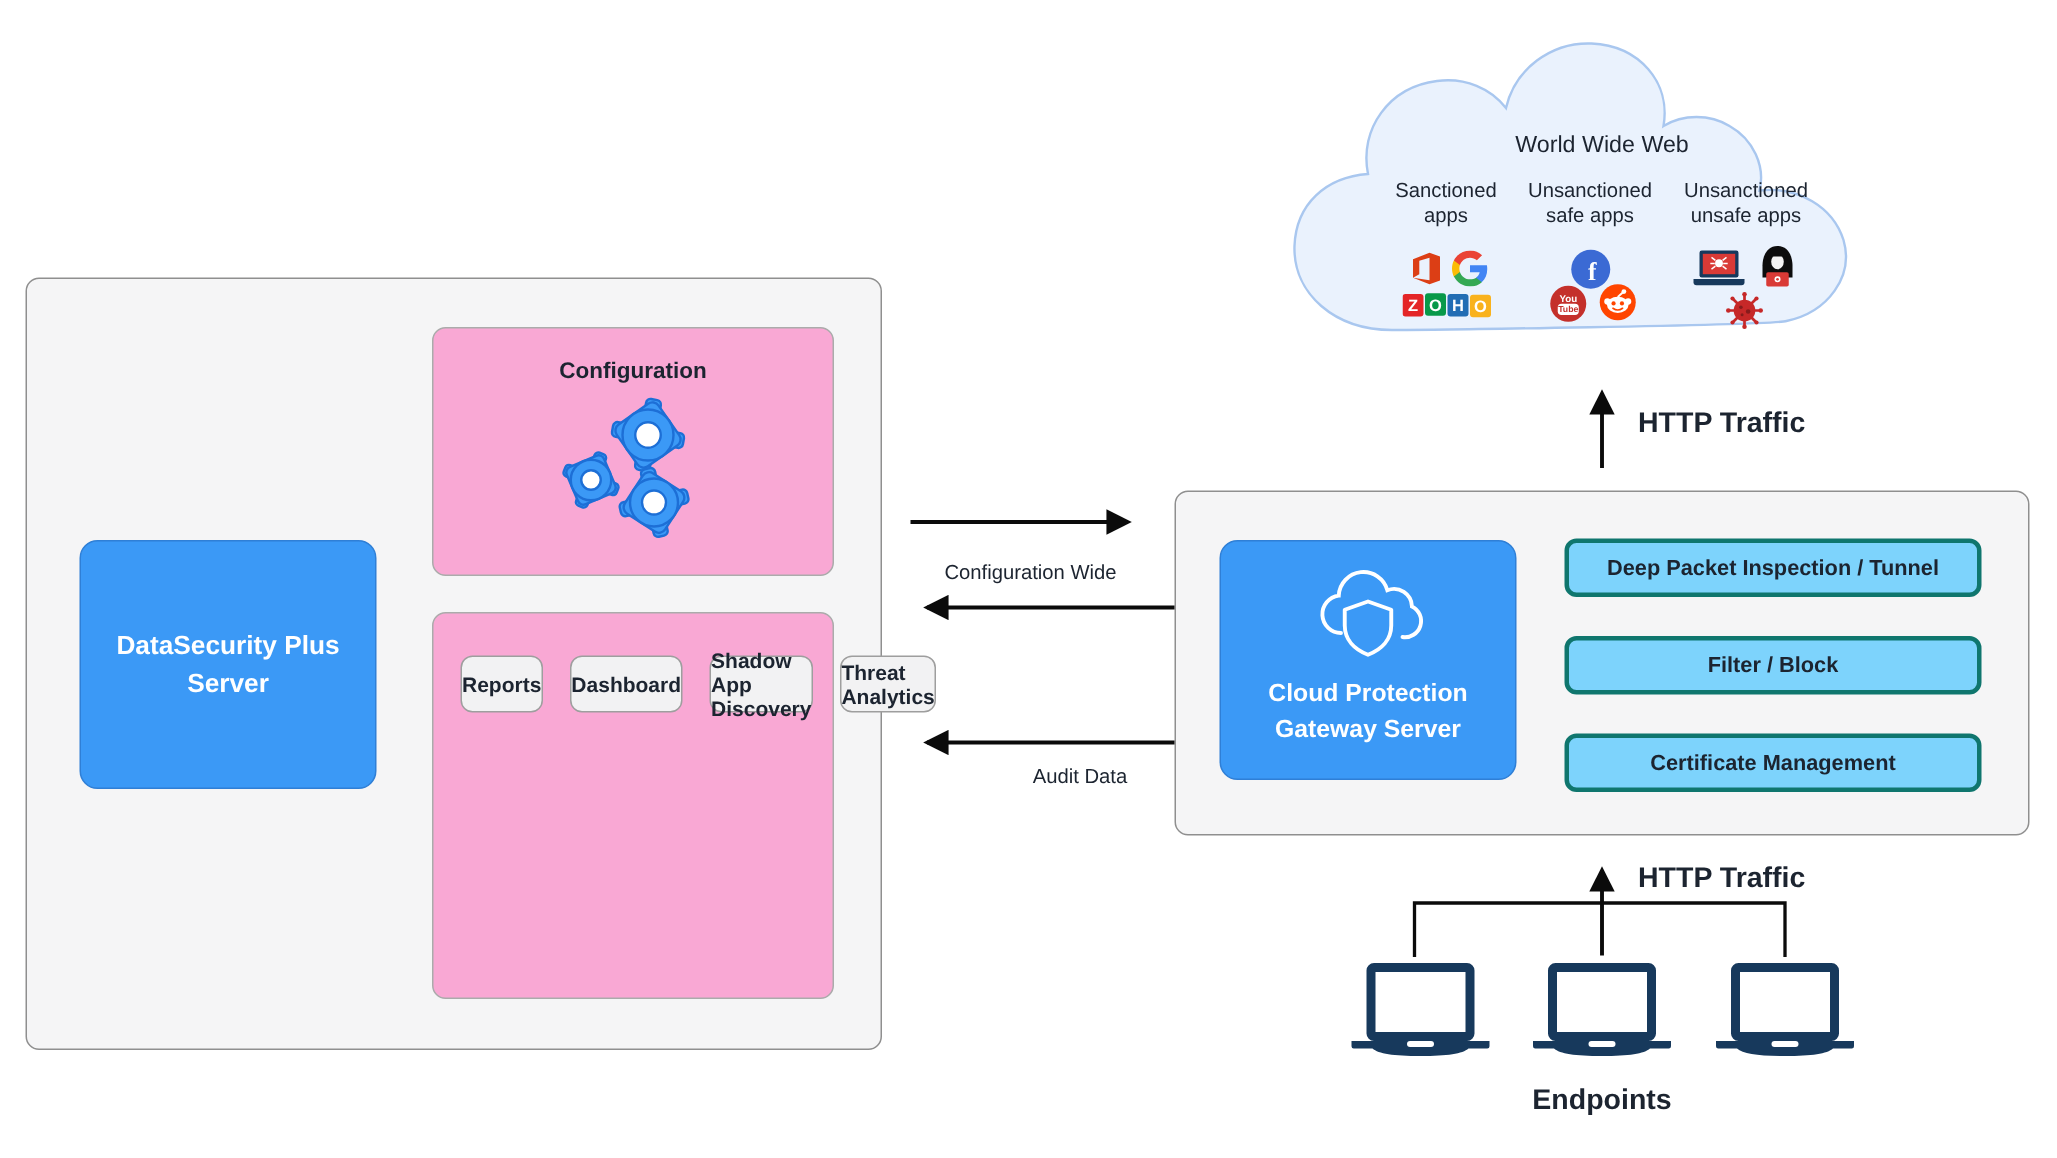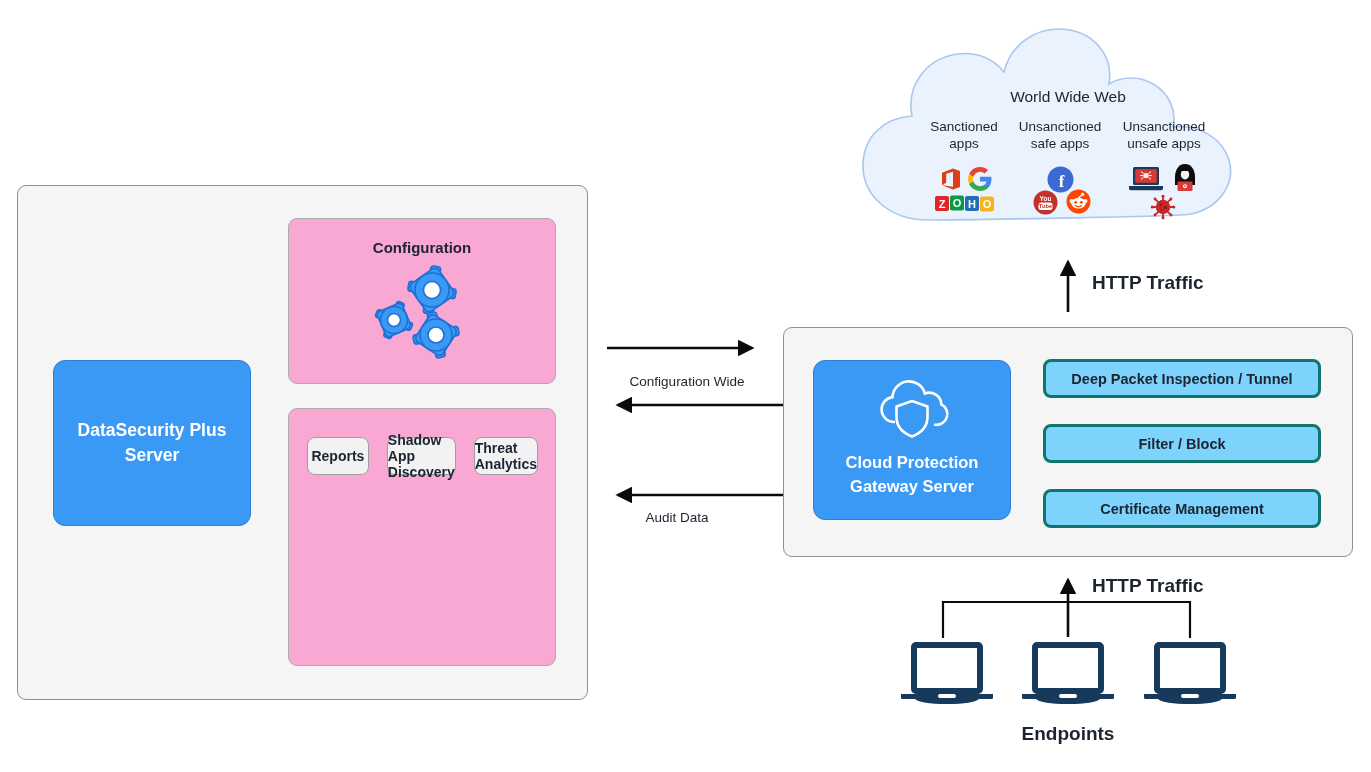--- a/index.html
+++ b/index.html
@@ -210,20 +210,21 @@
             <circle cx="66" cy="71" r="16"></circle>
             <circle cx="66" cy="71" r="8" fill="#ffffff"></circle>
           </g>
         </g>
       </svg>
     </div>
 
     <div class="white-box" style="left:270px;top:222px;width:268px;height:258px;">
       <div class="mod-col" style="left:18px;top:28px;width:231px;">
         <div class="mod-btn">Reports</div>
+        <div class="mod-btn">Dashboard</div>
         <div class="mod-btn">Shadow App Discovery</div>
         <div class="mod-btn">Threat Analytics</div>
       </div>
     </div>
   </div>
 
   <div class="panel" style="left:783px;top:327px;width:570px;height:230px;">
 
     <div class="blue-box" style="left:29px;top:32px;width:198px;height:160px;font-size:16.5px;justify-content:flex-start;">
       <svg style="margin-top:14px;" width="84" height="66" viewBox="0 0 84 66">
@@ -253,21 +254,21 @@
       <line x1="783" y1="495" x2="618" y2="495" marker-end="url(#ah)"></line>
       <line x1="1068" y1="312" x2="1068" y2="262" marker-end="url(#ah)"></line>
       <line x1="1068" y1="637" x2="1068" y2="580" marker-end="url(#ah)"></line>
     </g>
     <g stroke="#0b0b0b" stroke-width="2.2" fill="none">
       <path d="M943 638 V602 H1190 V638"></path>
     </g>
   </svg>
 
   <div class="flow-label" style="left:597px;top:374px;width:180px;">Configuration Wide</div>
-  <div class="flow-label" style="left:587px;top:510px;width:180px;text-align:center;">Audit Data</div>
+  <div class="flow-label" style="left:630px;top:510px;width:180px;text-align:center;">Audit Data</div>
   <div class="flow-label-bold" style="left:1092px;top:272px;">HTTP Traffic</div>
   <div class="flow-label-bold" style="left:1092px;top:575px;">HTTP Traffic</div>
 
   <div class="abs" style="left:899px;top:642px;width:96px;height:66px;">
     <svg width="96" height="66" viewBox="0 0 96 66">
       <rect x="15" y="3" width="66" height="46" rx="2" fill="#ffffff" stroke="#17395c" stroke-width="6"></rect>
       <path d="M2 52 H94 V55.5 a1.5 1.5 0 0 1 -1.5 1.5 H80 C76 60.5 66 62 48 62 C30 62 20 60.5 16 57 H3.5 A1.5 1.5 0 0 1 2 55.5 Z" fill="#17395c"></path>
       <rect x="39" y="52" width="18" height="4" rx="2" fill="#ffffff"></rect>
     </svg>
   </div>

